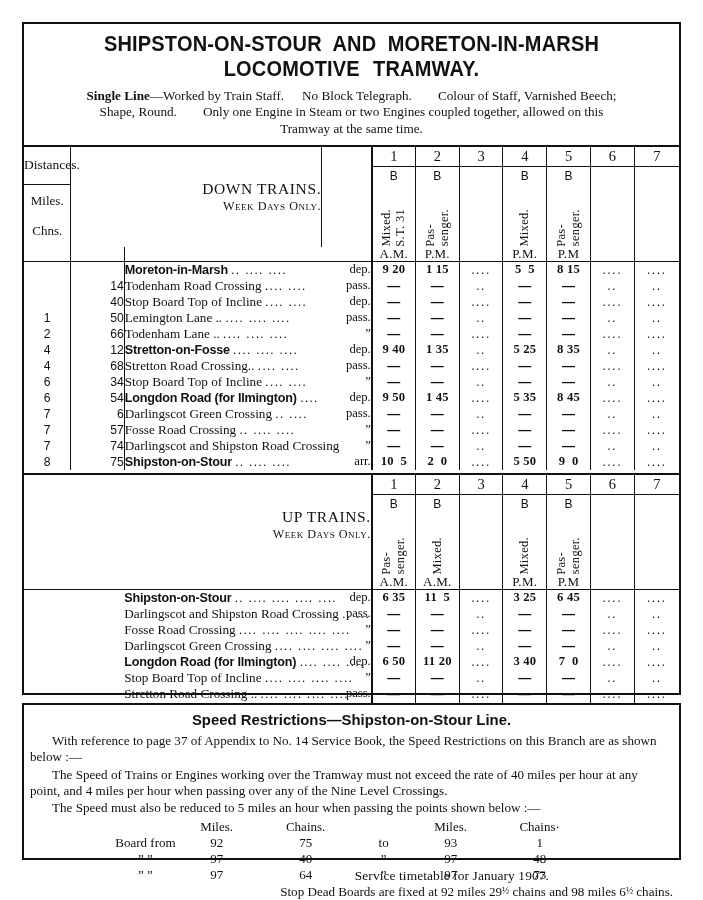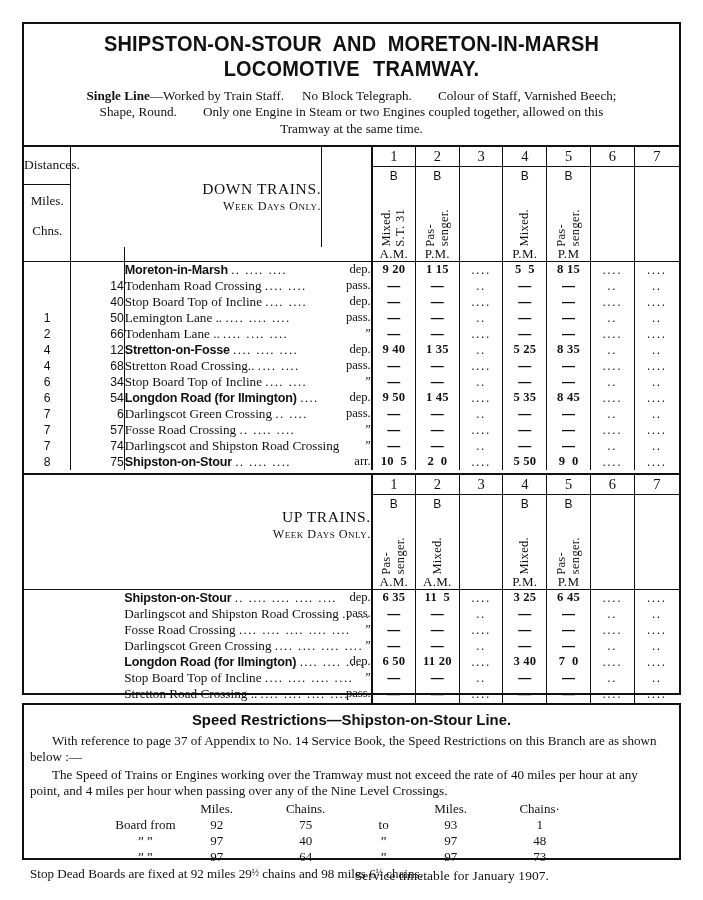--- a/index.html
+++ b/index.html
@@ -236,21 +236,21 @@
     text-align: center;
     white-space: nowrap;
   }
   .sp-lbl { text-align: right; padding-right: 14px; }
   .sp-hdr { padding-bottom: 1px; }
   .sp-col-m { width: 74px; }
   .sp-col-c { width: 96px; }
   .sp-col-to { width: 52px; }
   .speed-foot {
     font-size: 13.1px;
-    text-align: left;
+    text-align: right;
     padding: 1px 6px 0 6px;
   }
   .frac { font-size: 9.5px; vertical-align: 0.18em; }
 
   .caption {
     position: absolute;
     right: 24px;
     top: 868px;
     font-size: 13.4px;
     letter-spacing: 0.1px;
@@ -796,20 +796,21 @@
             <td class="c-time vsep-l"><span class="dots">....</span></td>
           </tr>
         </tbody>
     </table>
   </div>
 
   <div class="frame-speed">
     <div class="speed-title">Speed Restrictions—Shipston-on-Stour Line.</div>
     <div class="speed-p">With reference to page 37 of Appendix to No. 14 Service Book, the Speed Restrictions on this Branch are as shown below :—</div>
     <div class="speed-p">The Speed of Trains or Engines working over the Tramway must not exceed the rate of 40 miles per hour at any point, and 4 miles per hour when passing over any of the Nine Level Crossings.</div>
+    <div class="speed-p">The Speed must also be reduced to 5 miles an hour when passing the points shown below :—</div>
 
     <table class="speedtbl">
       <tbody>
           <tr>
         <td class="sp-lbl sp-hdr"></td>
         <td class="sp-col-m sp-hdr">Miles.</td>
         <td class="sp-col-c sp-hdr">Chains.</td>
         <td class="sp-col-to sp-hdr"></td>
         <td class="sp-col-m sp-hdr">Miles.</td>
         <td class="sp-col-c sp-hdr">Chains·</td>

